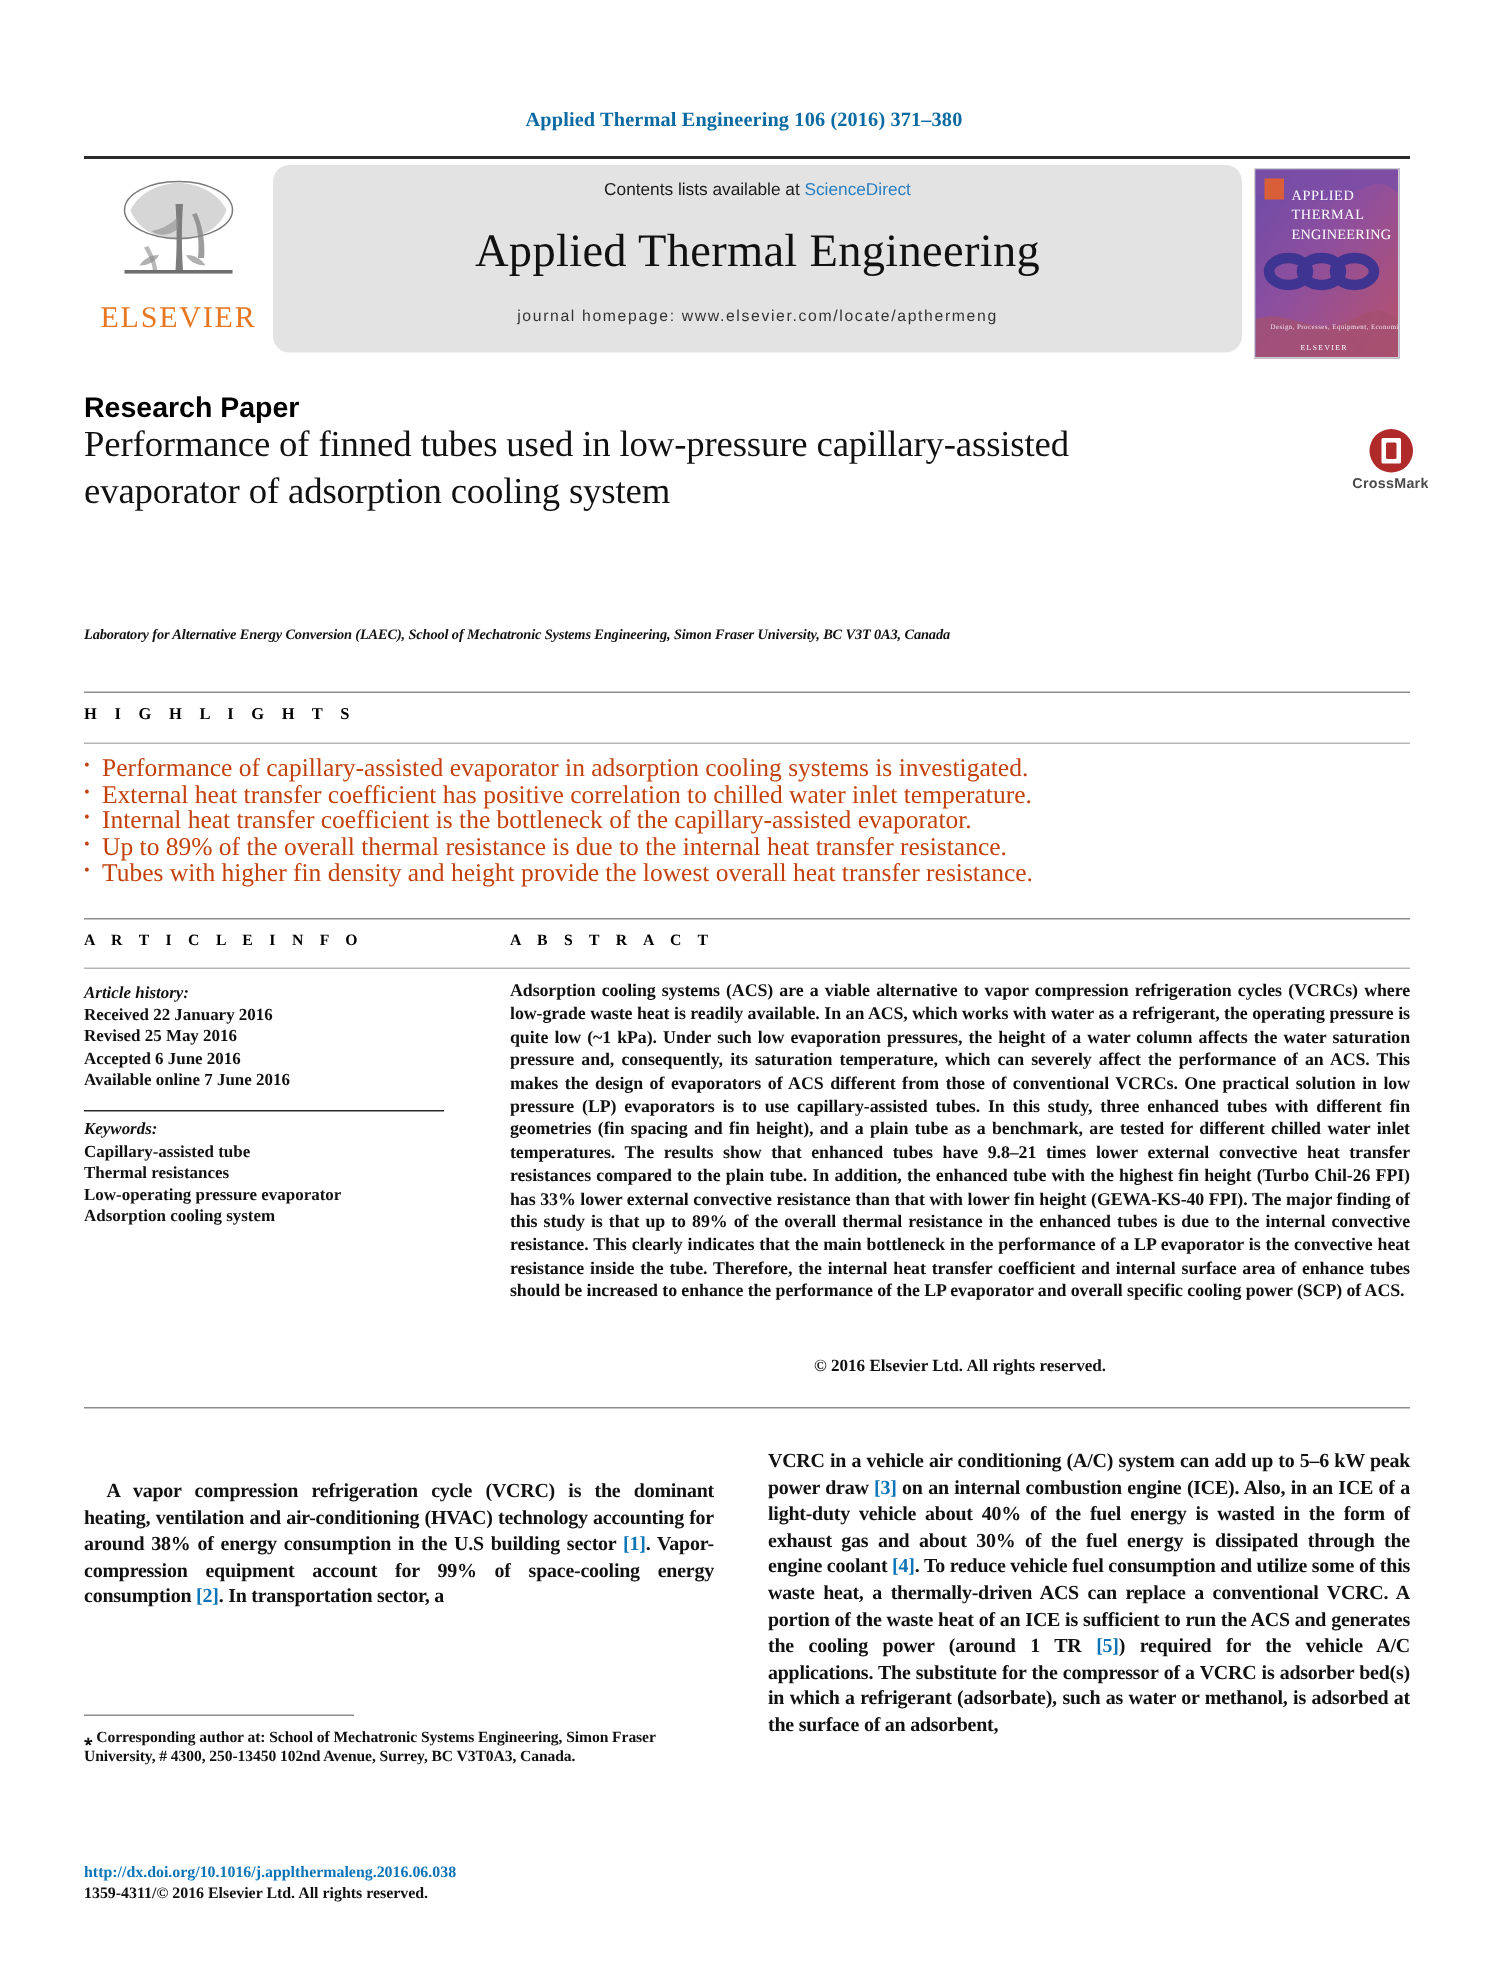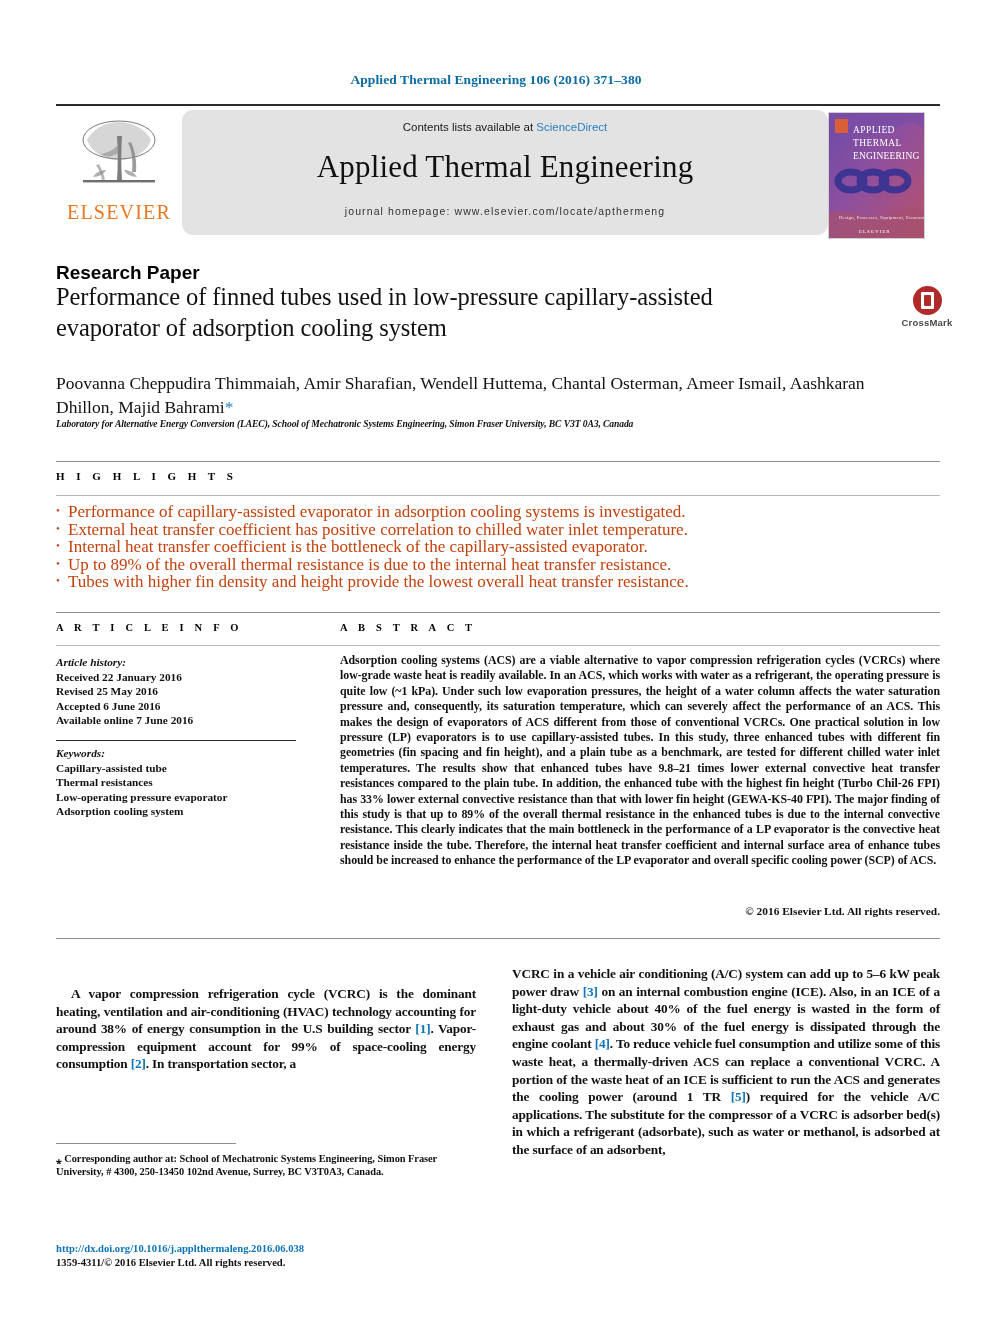--- a/index.html
+++ b/index.html
@@ -106,20 +106,21 @@
     font-size: 10.5px;
     letter-spacing: 1.1px;
     color: #333333;
     margin-top: 20px;
   }
   .mast-right {
     width: 112px;
     flex: 0 0 112px;
     display: flex;
     align-items: flex-start;
+    justify-content: center;
     padding-top: 2px;
   }
   .cover {
     width: 95px;
     height: 125px;
     position: relative;
     overflow: hidden;
     border: 1px solid #cfcfcf;
     background: #5b3fa0;
   }
@@ -307,21 +308,21 @@
     font-weight: bold;
     text-align: justify;
     color: #111;
     letter-spacing: -.05px;
   }
   .copyright {
     position: absolute;
     left: 340px;
     top: 905px;
     width: 600px;
-    text-align: right;
+    text-align: center;
     font-family: "Liberation Serif", serif;
     font-size: 11.4px;
     font-weight: bold;
     color: #111;
   }
 
   
   .col-left {
     position: absolute;
     left: 56px;
@@ -460,23 +461,20 @@
 
   <div class="section-label research-paper">Research Paper</div>
 
   <div class="title">Performance of finned tubes used in low-pressure capillary-assisted evaporator of adsorption cooling system</div>
 
   <div class="crossmark">
     <div class="cm-circle"></div>
     <div class="cm-label">CrossMark</div>
   </div>
 
-  <div class="authors">
-    <span>Poovanna Cheppudira Thimmaiah, Amir Sharafian, Wendell Huttema, Chantal Osterman, Ameer Ismail, Aashkaran Dhillon, Majid Bahrami</span><span class="star">*</span>
-  </div>
 
   <div class="affiliation">Laboratory for Alternative Energy Conversion (LAEC), School of Mechatronic Systems Engineering, Simon Fraser University, BC V3T 0A3, Canada</div>
 
   <div class="rule" style="top:461px;"></div>
   <div class="hl-head">H I G H L I G H T S</div>
   <div class="rule rule-thin" style="top:495px;"></div>
   <ul class="hl-list">
     <li>Performance of capillary-assisted evaporator in adsorption cooling systems is investigated.</li>
     <li>External heat transfer coefficient has positive correlation to chilled water inlet temperature.</li>
     <li>Internal heat transfer coefficient is the bottleneck of the capillary-assisted evaporator.</li>

